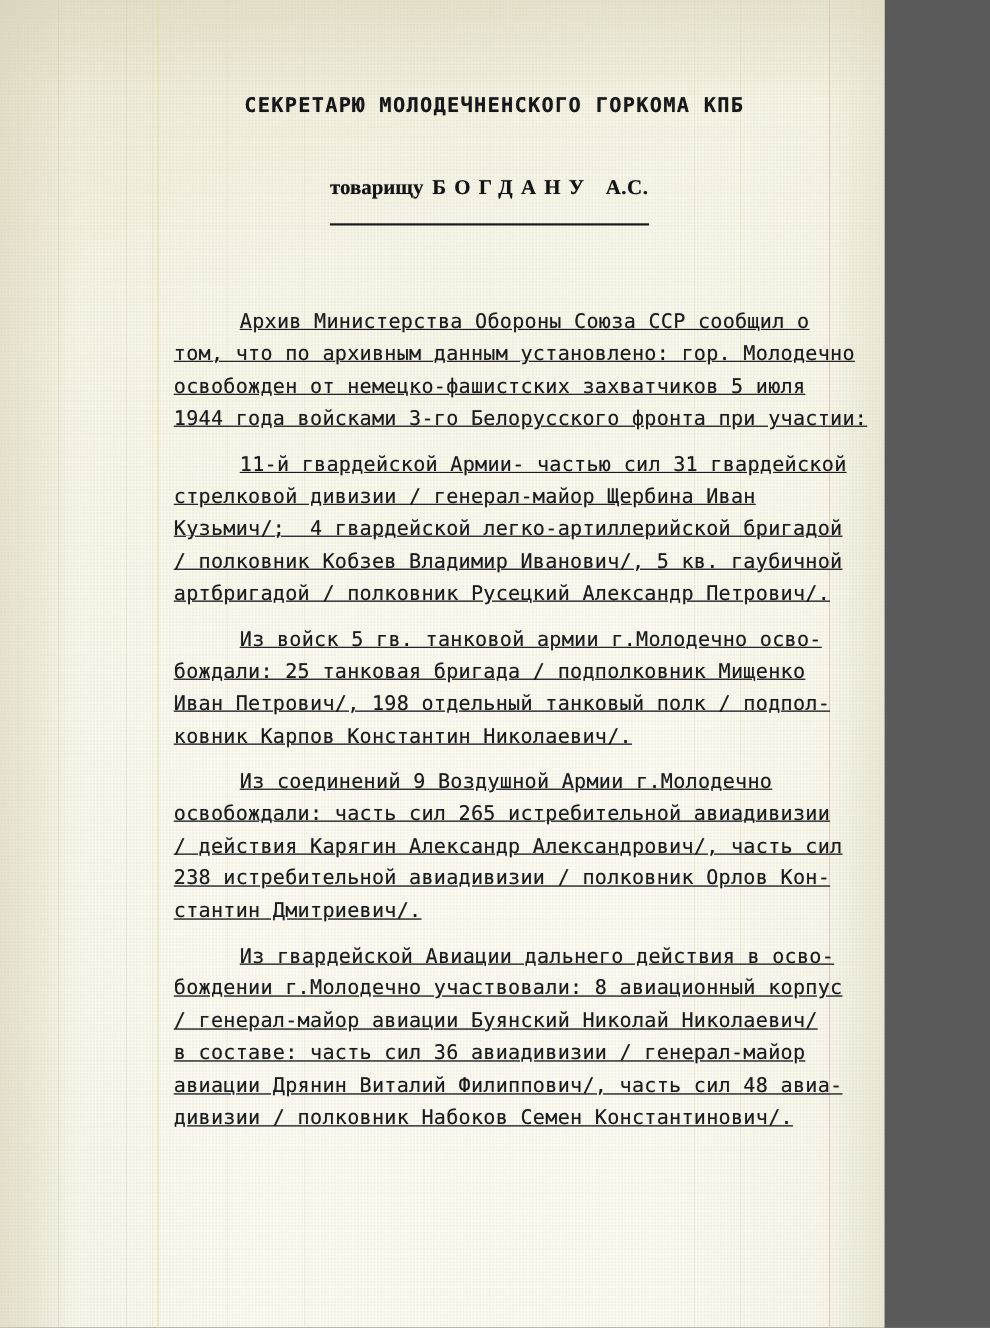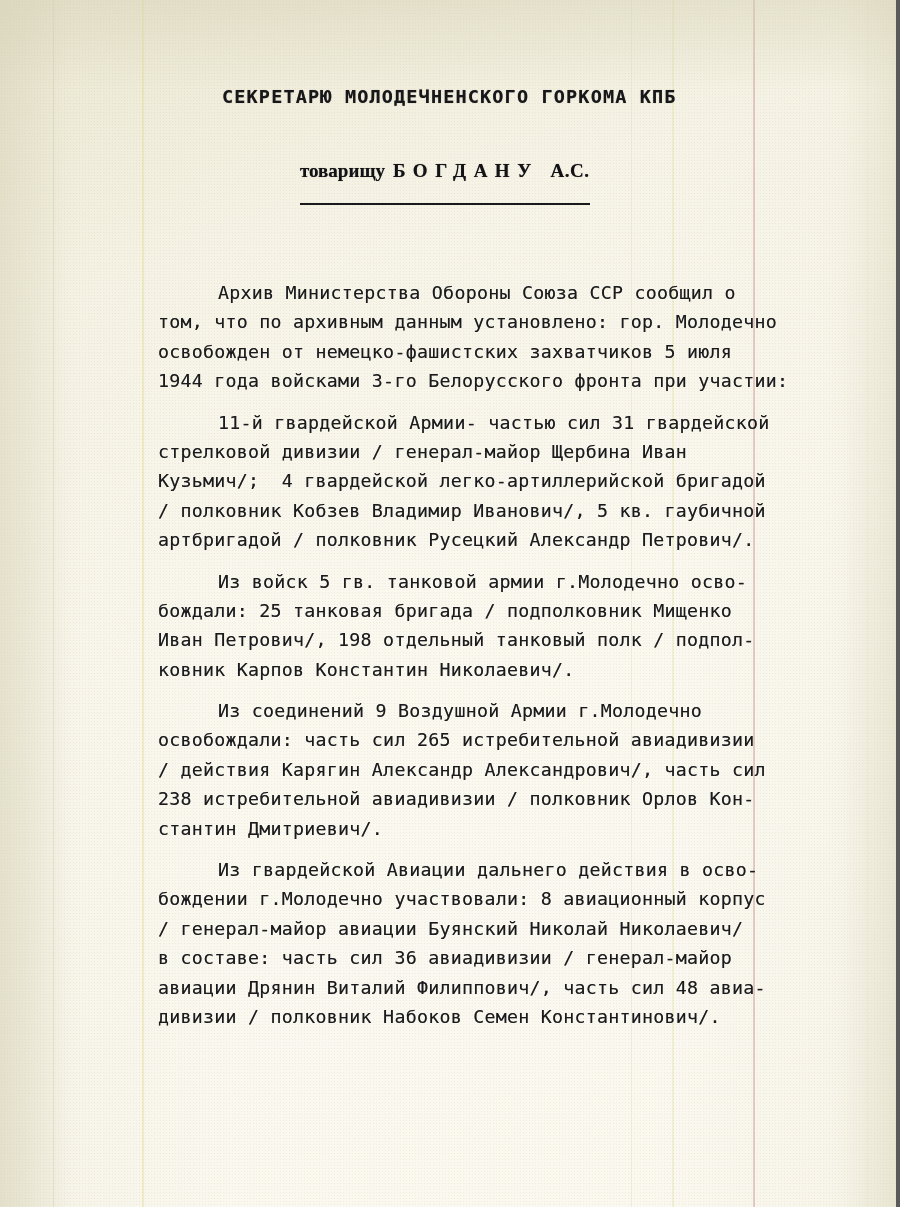--- a/index.html
+++ b/index.html
@@ -4,21 +4,21 @@
 <title>Архивный документ</title>
 <style>
   html, body {
     margin: 0;
     padding: 0;
     background: #5a5a5a;
   }
 
   .page {
     position: relative;
-    width: 896px;
+    width: 804px;
     height: 1207px;
     overflow: hidden;
     background-color: #faf8ef;
     background-image:
       
       linear-gradient(165deg,
         rgba(232,228,205,0.85) 0%,
         rgba(243,240,224,0.55) 22%,
         rgba(250,248,238,0.25) 48%,
         rgba(253,253,250,0.06) 72%,
@@ -148,20 +148,21 @@
 
   .tline {
     display: block;
     height: 29.4px;
     line-height: 29.4px;
     font-size: 18.3px;
     letter-spacing: 0.25px;
     color: #1b1b1e;
     white-space: pre;
     text-shadow: 0 0 0.65px rgba(30,30,34,0.5);
+    text-decoration: underline;
   }
 
   .tline.indent { text-indent: 60px; }
 </style>
 </head>
 <body>
 
 <div class="page">
 
   <div class="streaks"></div>

